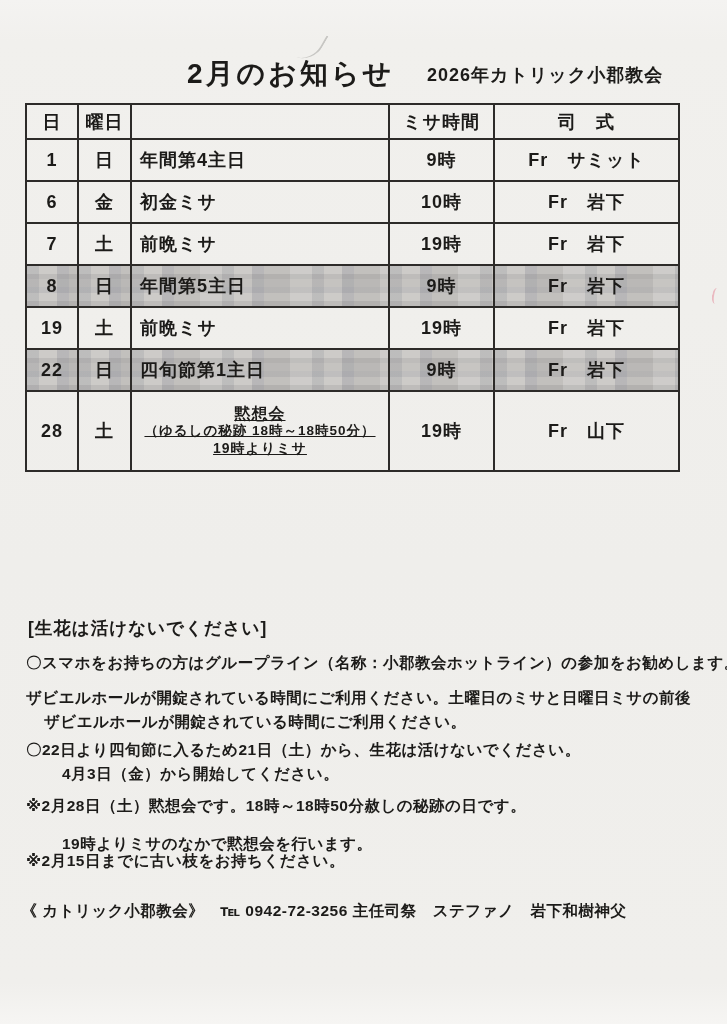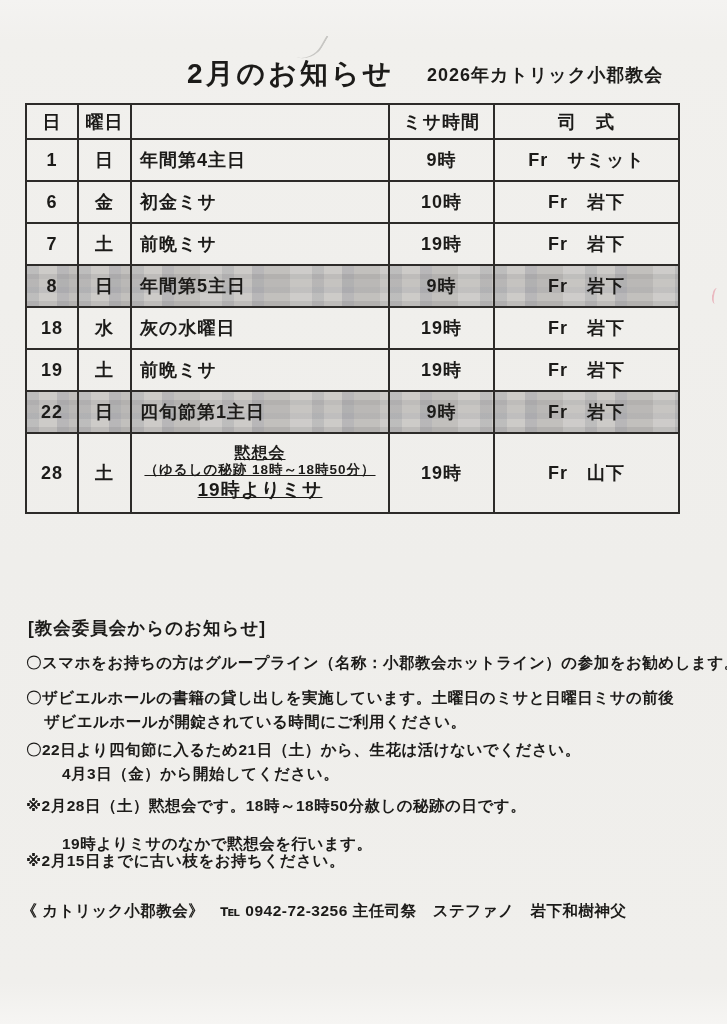--- a/index.html
+++ b/index.html
@@ -55,21 +55,21 @@
     vertical-align:middle;
     letter-spacing:1px;
   }
   table.sched tr{height:42px;}
   table.sched tr.hdr{height:35px;}
   table.sched tr.last{height:80px;}
   table.sched td.ev{text-align:left;padding-left:8px;}
   table.sched tr.last td.ev{text-align:center;padding-left:0;text-decoration:underline;}
   .ev-l1{font-size:16px;font-weight:700;line-height:1.15;}
   .ev-l2{font-size:13.5px;font-weight:700;line-height:1.2;}
-  .ev-l3{font-size:19px;font-weight:700;line-height:1.25;}
+  .ev-l3{font-size:14px;font-weight:700;line-height:1.25;}
   tr.shaded td{
     background-color:#c6c4c1;
     background-image:
       repeating-linear-gradient(90deg,
         rgba(115,120,138,.14) 0 12px, rgba(255,255,255,.05) 12px 30px,
         rgba(95,100,120,.17) 30px 42px, rgba(0,0,0,.04) 42px 68px,
         rgba(255,255,255,.08) 68px 90px),
       repeating-linear-gradient(0deg,
         rgba(0,0,0,.06) 0 5px, rgba(255,255,255,.07) 5px 13px,
         rgba(100,106,128,.10) 13px 19px, rgba(0,0,0,.02) 19px 27px);
@@ -160,27 +160,20 @@
       <td>Fr　岩下</td>
     </tr>
     <tr class="shaded">
       <td>8</td>
       <td>日</td>
       <td class="ev">年間第5主日</td>
       <td>9時</td>
       <td>Fr　岩下</td>
     </tr>
     <tr>
-      <td>18</td>
-      <td>水</td>
-      <td class="ev">灰の水曜日</td>
-      <td>19時</td>
-      <td>Fr　岩下</td>
-    </tr>
-    <tr>
       <td>19</td>
       <td>土</td>
       <td class="ev">前晩ミサ</td>
       <td>19時</td>
       <td>Fr　岩下</td>
     </tr>
     <tr class="shaded">
       <td>22</td>
       <td>日</td>
       <td class="ev">四旬節第1主日</td>
@@ -197,23 +190,23 @@
       </td>
       <td>19時</td>
       <td>Fr　山下</td>
     </tr>
   </tbody>
     </table>
 
   <div class="pink-mark"></div>
 
   <div class="notices">
-    <div class="notices-heading">[教会委員会からのお知らせ]</div>
+    <div class="notices-heading">[生花は活けないでください]</div>
     <div class="nline n0">〇スマホをお持ちの方はグループライン（名称：小郡教会ホットライン）の参加をお勧めします。</div>
-    <div class="nline n1">〇ザビエルホールの書籍の貸し出しを実施しています。土曜日のミサと日曜日ミサの前後</div>
+    <div class="nline n1">ザビエルホールが開錠されている時間にご利用ください。土曜日のミサと日曜日ミサの前後</div>
     <div class="nline n2 ind1">ザビエルホールが開錠されている時間にご利用ください。</div>
     <div class="nline n3">〇22日より四旬節に入るため21日（土）から、生花は活けないでください。</div>
     <div class="nline n4 ind2">4月3日（金）から開始してください。</div>
     <div class="nline n5">※2月28日（土）黙想会です。18時～18時50分赦しの秘跡の日です。</div>
     <div class="nline n6 ind2">19時よりミサのなかで黙想会を行います。</div>
     <div class="nline n7">※2月15日までに古い枝をお持ちください。</div>
   </div>
 
   <div class="footer">《 カトリック小郡教会》　℡ 0942-72-3256 主任司祭　ステファノ　岩下和樹神父</div>
 </div>

